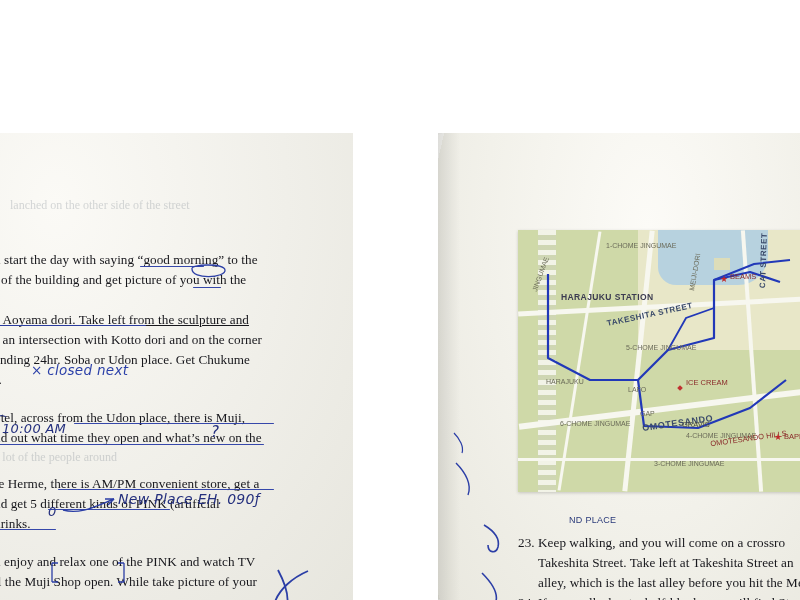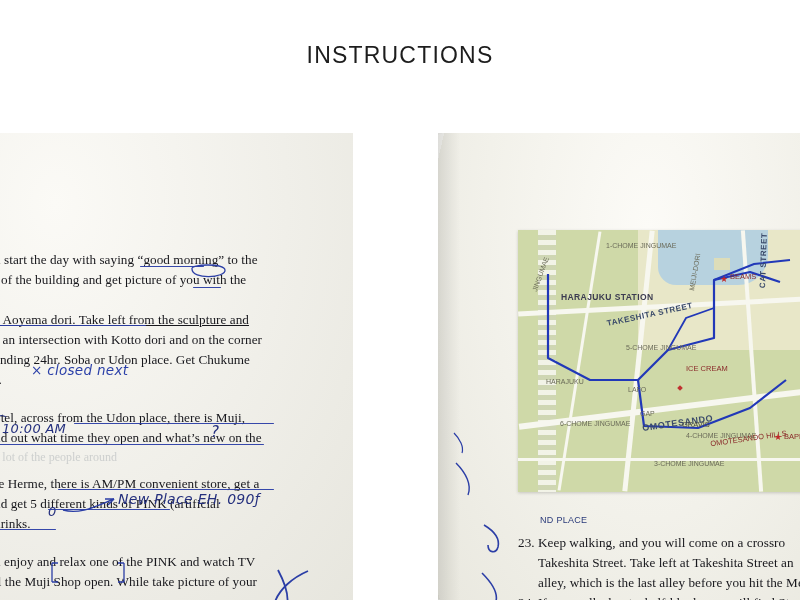--- a/index.html
+++ b/index.html
@@ -202,25 +202,25 @@
     font-size: 9px;
     color: #2a3a7a;
     letter-spacing: 0.3px;
   }
 </style>
 </head>
 <body>
 
 <div id="page-root">
 
-  <div class="page-title">INSTRUCTIONS</div>
 
   <div class="sheet" id="sheet-left">
     <div class="crinkle"></div>
 
+    <div class="ghost" style="left:82px; top:63px;">lanched on the other side of the street</div>
 
     <div class="typed" style="left:66px; top:117px; width:350px;">d start the day with saying “good morning” to the</div>
     <div class="typed" style="left:66px; top:137px; width:350px;">t of the building and get picture of you with the</div>
 
     <div class="typed u" style="left:66px; top:177px; width:350px;">e Aoyama dori. Take left from the sculpture and</div>
     <div class="typed" style="left:66px; top:197px; width:350px;">s an intersection with Kotto dori and on the corner</div>
     <div class="typed" style="left:66px; top:217px; width:350px;">ending 24hr. Soba or Udon place. Get Chukume</div>
     <div class="typed" style="left:66px; top:237px; width:350px;">).</div>
 
     <div class="typed" style="left:66px; top:275px; width:350px;">otel, across from the Udon place, there is Muji,</div>
@@ -311,31 +311,31 @@
       <div class="map-label" style="left:122px; top:180px;">GAP</div>
       <div class="map-label" style="left:42px; top:190px;">6-CHOME JINGUMAE</div>
       <div class="map-label" style="left:136px; top:230px;">3-CHOME JINGUMAE</div>
       <div class="map-label" style="left:108px; top:114px;">5-CHOME JINGUMAE</div>
       <div class="map-label" style="left:168px; top:202px;">4-CHOME JINGUMAE</div>
 
       <div class="map-star" style="left:202px; top:45px;">★</div>
       <div class="map-poi" style="left:212px; top:42px;text-align:center;">BEAMS</div>
 
       <div class="poi-dot" style="left:160px; top:156px;"></div>
-      <div class="map-poi" style="left:168px; top:134px;">ICE CREAM</div>
+      <div class="map-poi" style="left:168px; top:148px;">ICE CREAM</div>
 
       <div class="map-poi" style="left:164px; top:190px; color:#4a4a3a;">GRAVIS</div>
 
       <div class="map-poi" style="left:192px; top:204px; transform:rotate(-8deg);">OMOTESANDO HILLS</div>
 
       <div class="map-star" style="left:256px; top:203px;">★</div>
       <div class="map-poi" style="left:266px; top:202px;">BAPE</div>
     </div>
 
-    <div class="clip-note" style="left:62px; top:382px;padding-left:40px;">ND PLACE</div>
+    <div class="clip-note" style="left:91px; top:382px;padding-left:40px;">ND PLACE</div>
 
     <div class="typed" style="left:80px; top:400px; width:310px;">23.</div>
     <div class="typed" style="left:100px; top:400px; width:300px;">Keep walking, and you will come on a crossro
 Takeshita Street. Take left at Takeshita Street an
 alley, which is the last alley before you hit the Me</div>
 
     <div class="typed" style="left:80px; top:460px; width:310px;">24.</div>
     <div class="typed" style="left:100px; top:460px; width:300px;">If you walk about a half-block, you will find Stuss</div>
 
     <svg class="pen" style="left:0; top:0; width:382px; height:470px;">

